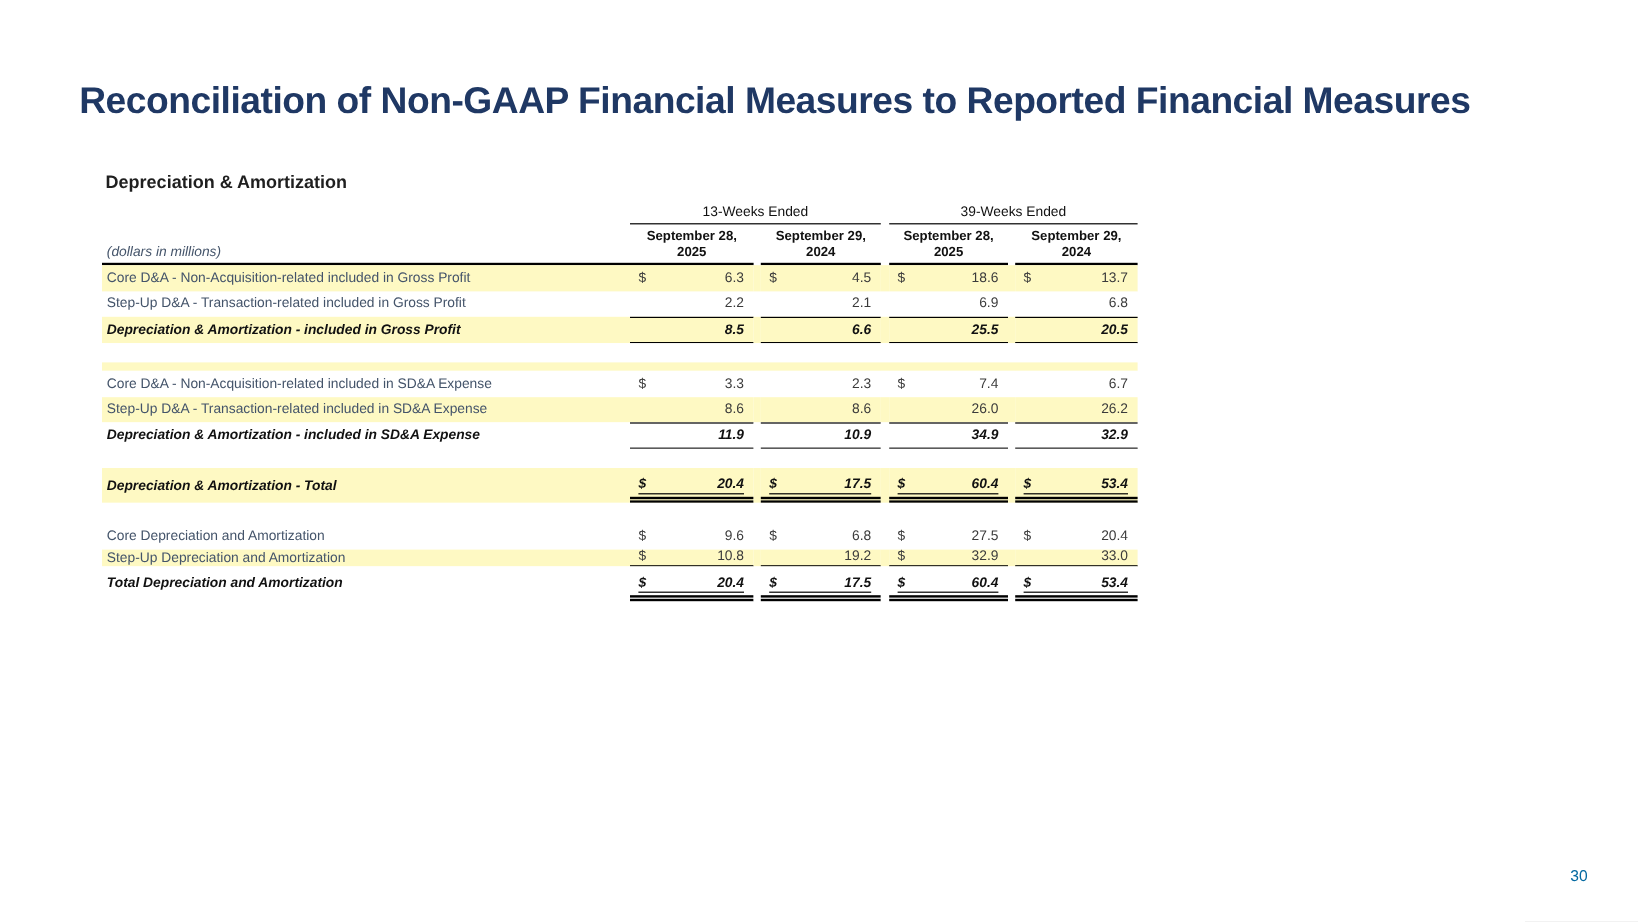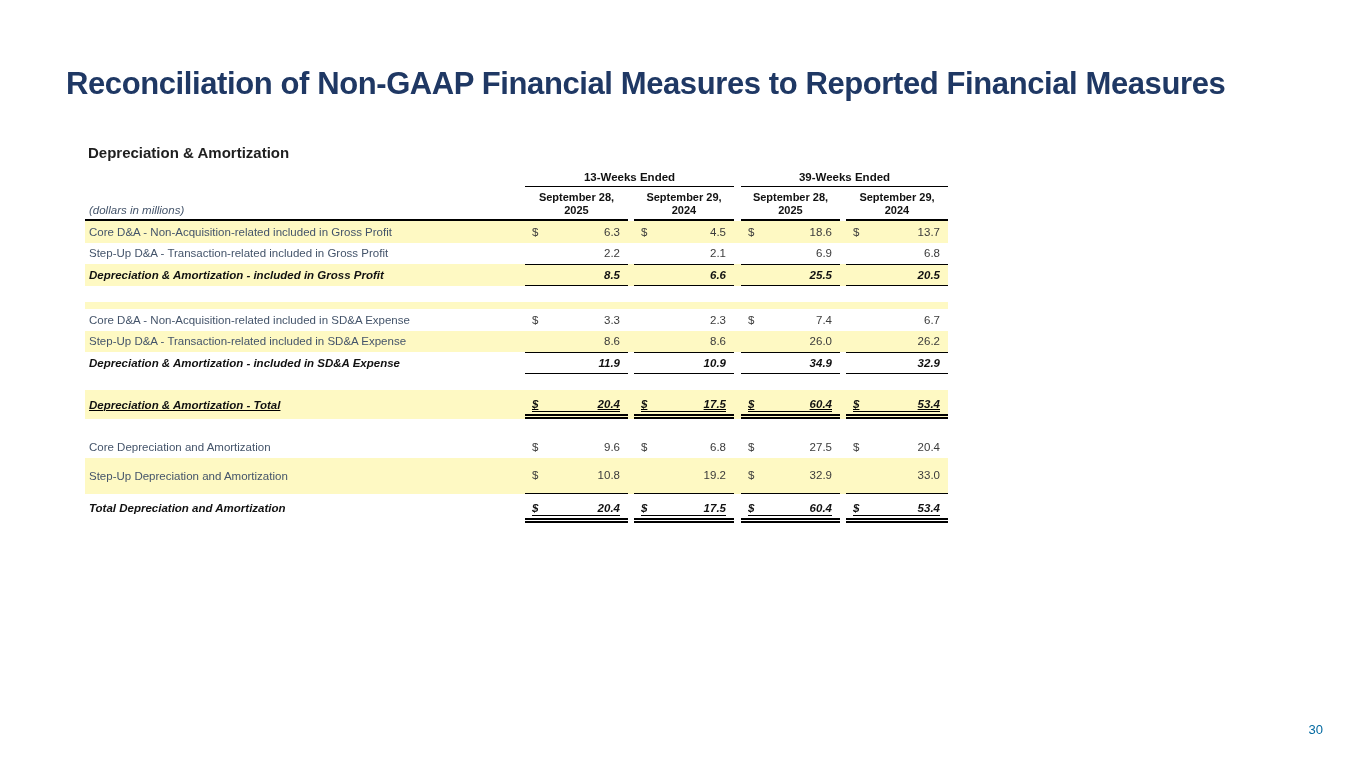--- a/index.html
+++ b/index.html
@@ -22,21 +22,21 @@
     font-size:13px; color:#0369a1;
   }
 
   
   .fin-table { position:absolute; left:85px; top:167px; width:863px; }
   .tgrid { display:grid; grid-template-columns:440px 103px 6px 100px 7px 99px 6px 102px; }
 
   .group-row { height:20px; }
   .group-cell {
     grid-row:1; display:flex; align-items:flex-end; justify-content:center;
-    font-size:11.5px; font-weight:700; color:#111; padding-bottom:3px;
+    font-size:11.5px; font-weight:400; color:#111; padding-bottom:3px;
     border-bottom:1.5px solid #000;
   }
   .g1 { grid-column:2 / span 3; }
   .g2 { grid-column:6 / span 3; }
 
   .dates-row { height:34px; }
   .date-cell {
     display:flex; align-items:flex-end; justify-content:center; text-align:center;
     font-size:11px; font-weight:700; line-height:12.5px; color:#111;
     white-space:pre-line; padding-bottom:3px; border-bottom:2.5px solid #000;
@@ -278,21 +278,21 @@
           <div class="r-cell">
             <div class="cell-inner">
               <span></span>
               <span>32.9</span>
             </div>
           </div>
         </div>
         <div class="tgrid row-white" style="height: 16.5px;">
           <div class="spacer"></div>
         </div>
-        <div class="tgrid row-blue style-total" style="height: 29px; text-decoration: underline;">
+        <div class="tgrid row-blue style-total" style="height: 29px;">
           <div class="r-label">Depreciation &amp; Amortization - Total</div>
           <div class="r-cell">
             <div class="cell-inner">
               <span>$</span>
               <span>20.4</span>
             </div>
           </div>
           <div></div>
           <div class="r-cell">
             <div class="cell-inner">
@@ -341,21 +341,21 @@
             </div>
           </div>
           <div></div>
           <div class="r-cell">
             <div class="cell-inner">
               <span>$</span>
               <span>20.4</span>
             </div>
           </div>
         </div>
-        <div class="tgrid row-blue style-normal u-bottom" style="height: 36px;">
+        <div class="tgrid row-blue style-normal u-bottom" style="height: 14px;">
           <div class="r-label">Step-Up Depreciation and Amortization</div>
           <div class="r-cell">
             <div class="cell-inner">
               <span>$</span>
               <span>10.8</span>
             </div>
           </div>
           <div></div>
           <div class="r-cell">
             <div class="cell-inner">

